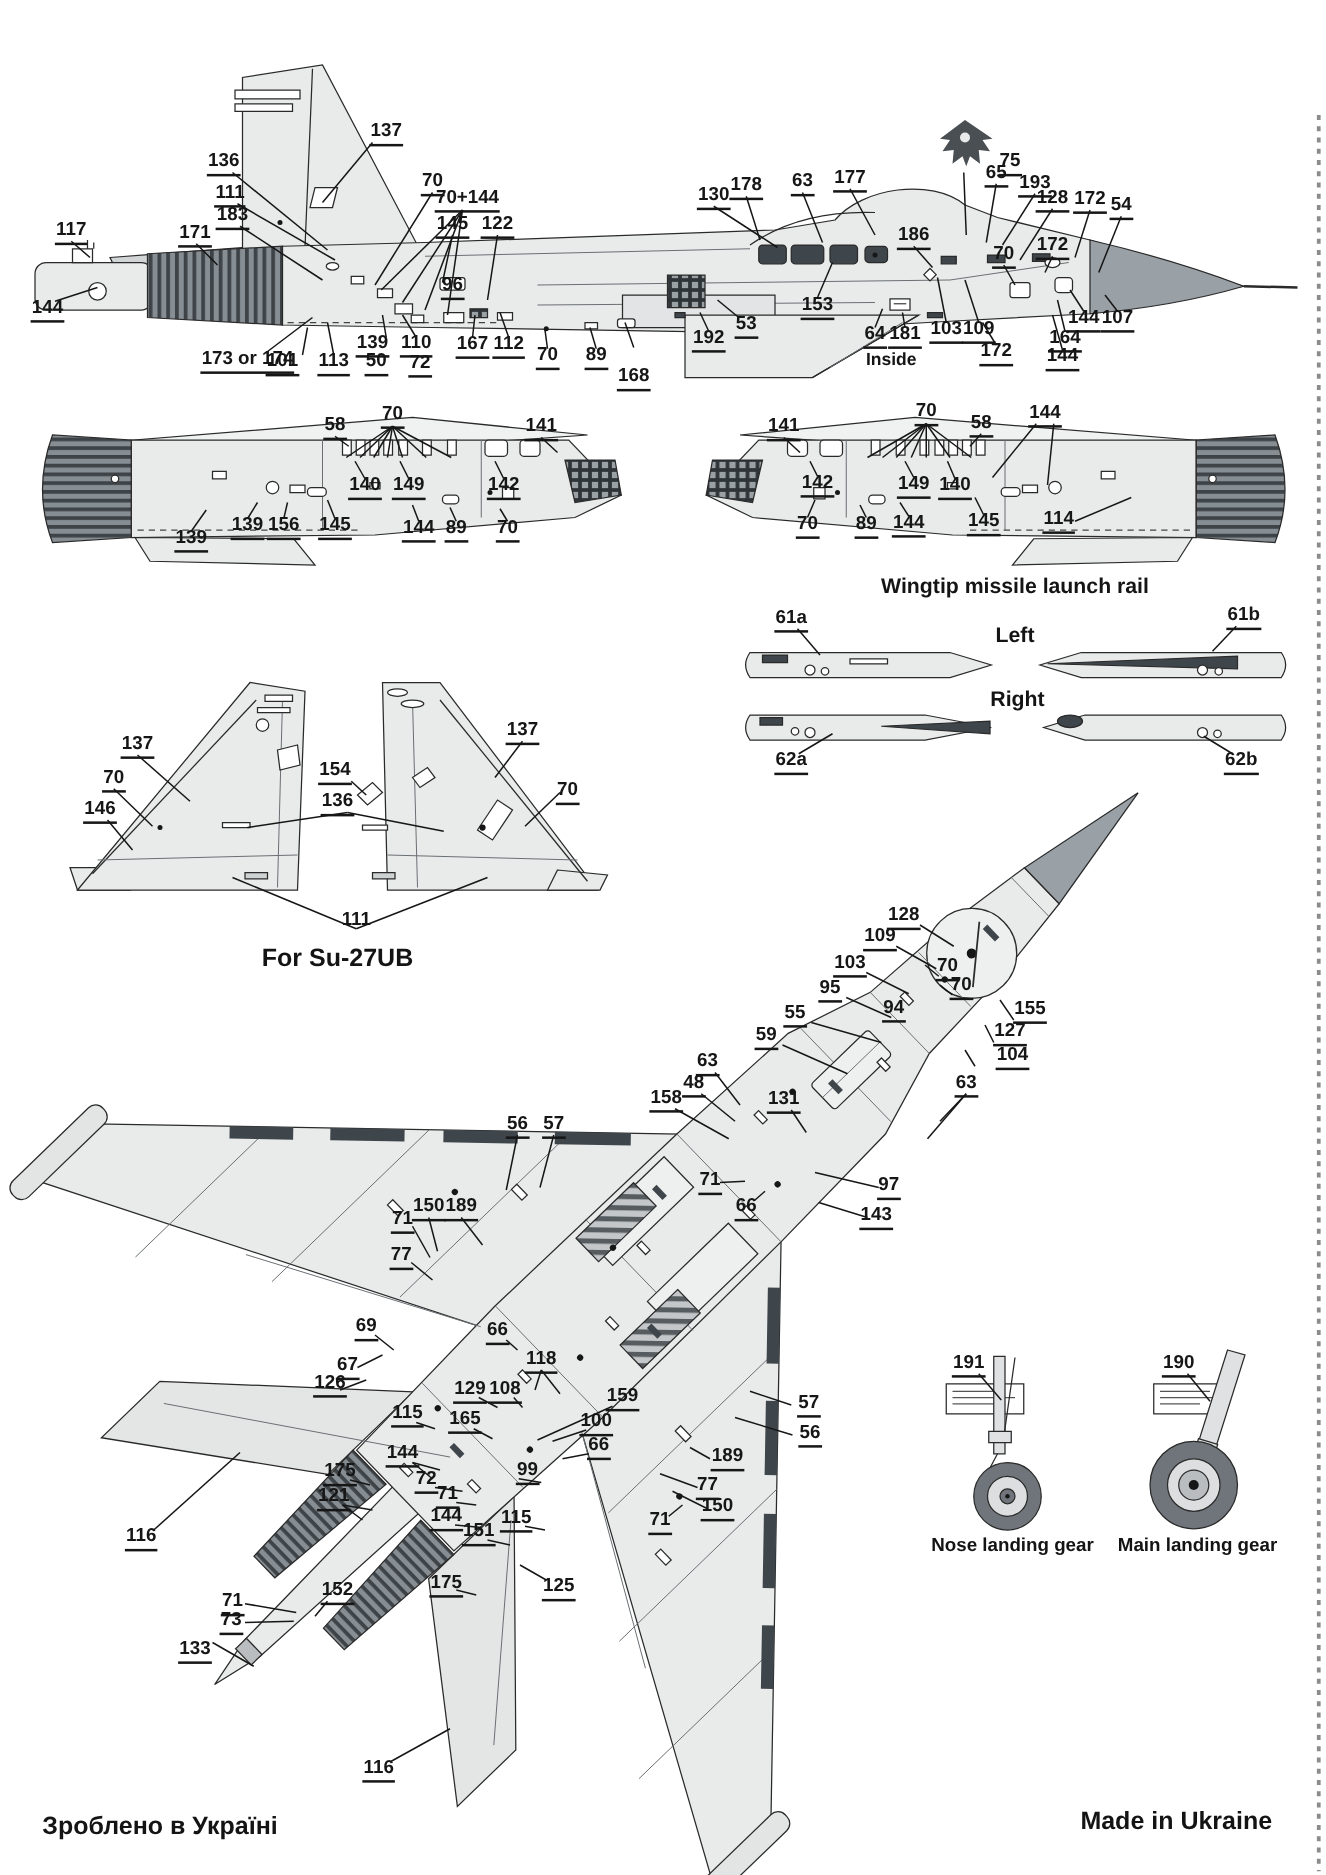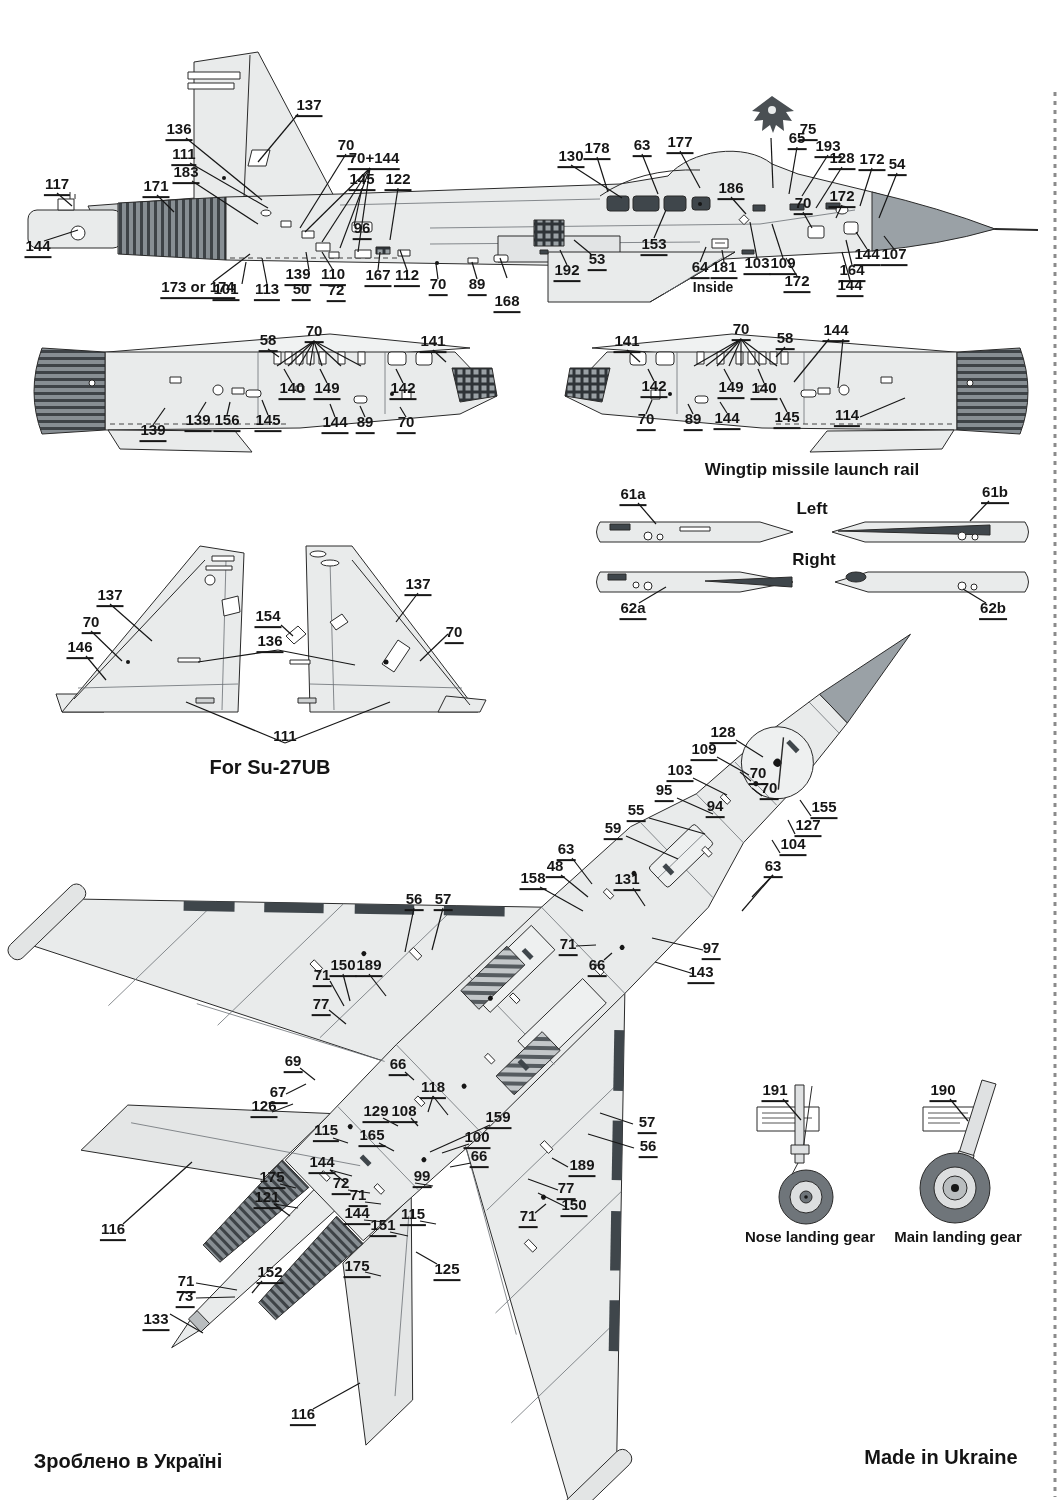--- a/index.html
+++ b/index.html
@@ -601,21 +601,21 @@
       <div class="c" style="left: 704px; top: 751px;"><span>109</span></div>
       <div class="c" style="left: 680px; top: 772px;"><span>103</span></div>
       <div class="c" style="left: 664px; top: 792px;"><span>95</span></div>
       <div class="c" style="left: 636px; top: 812px;"><span>55</span></div>
       <div class="c" style="left: 613px; top: 830px; text-align: right;"><span>59</span></div>
       <div class="c" style="left: 715px; top: 808px;"><span>94</span></div>
       <div class="c" style="left: 758px; top: 775px;"><span>70</span></div>
       <div class="c" style="left: 769px; top: 790px;"><span>70</span></div>
       <div class="c" style="left: 824px; top: 809px;"><span>155</span></div>
       <div class="c" style="left: 808px; top: 827px;"><span>127</span></div>
-      <div class="c" style="left: 793px; top: 846px;"><span>104</span></div>
+      <div class="c" style="left: 810px; top: 846px;"><span>104</span></div>
       <div class="c" style="left: 773px; top: 868px;"><span>63</span></div>
       <div class="c" style="left: 627px; top: 881px;"><span>131</span></div>
       <div class="c" style="left: 566px; top: 851px;"><span>63</span></div>
       <div class="c" style="left: 555px; top: 868px;"><span>48</span></div>
       <div class="c" style="left: 533px; top: 880px;"><span>158</span></div>
       <div class="c" style="left: 414px; top: 901px;"><span>56</span></div>
       <div class="c" style="left: 443px; top: 901px;"><span>57</span></div>
       <div class="c" style="left: 568px; top: 946px;"><span>71</span></div>
       <div class="c" style="left: 597px; top: 967px;"><span>66</span></div>
       <div class="c" style="left: 711px; top: 950px;"><span>97</span></div>

